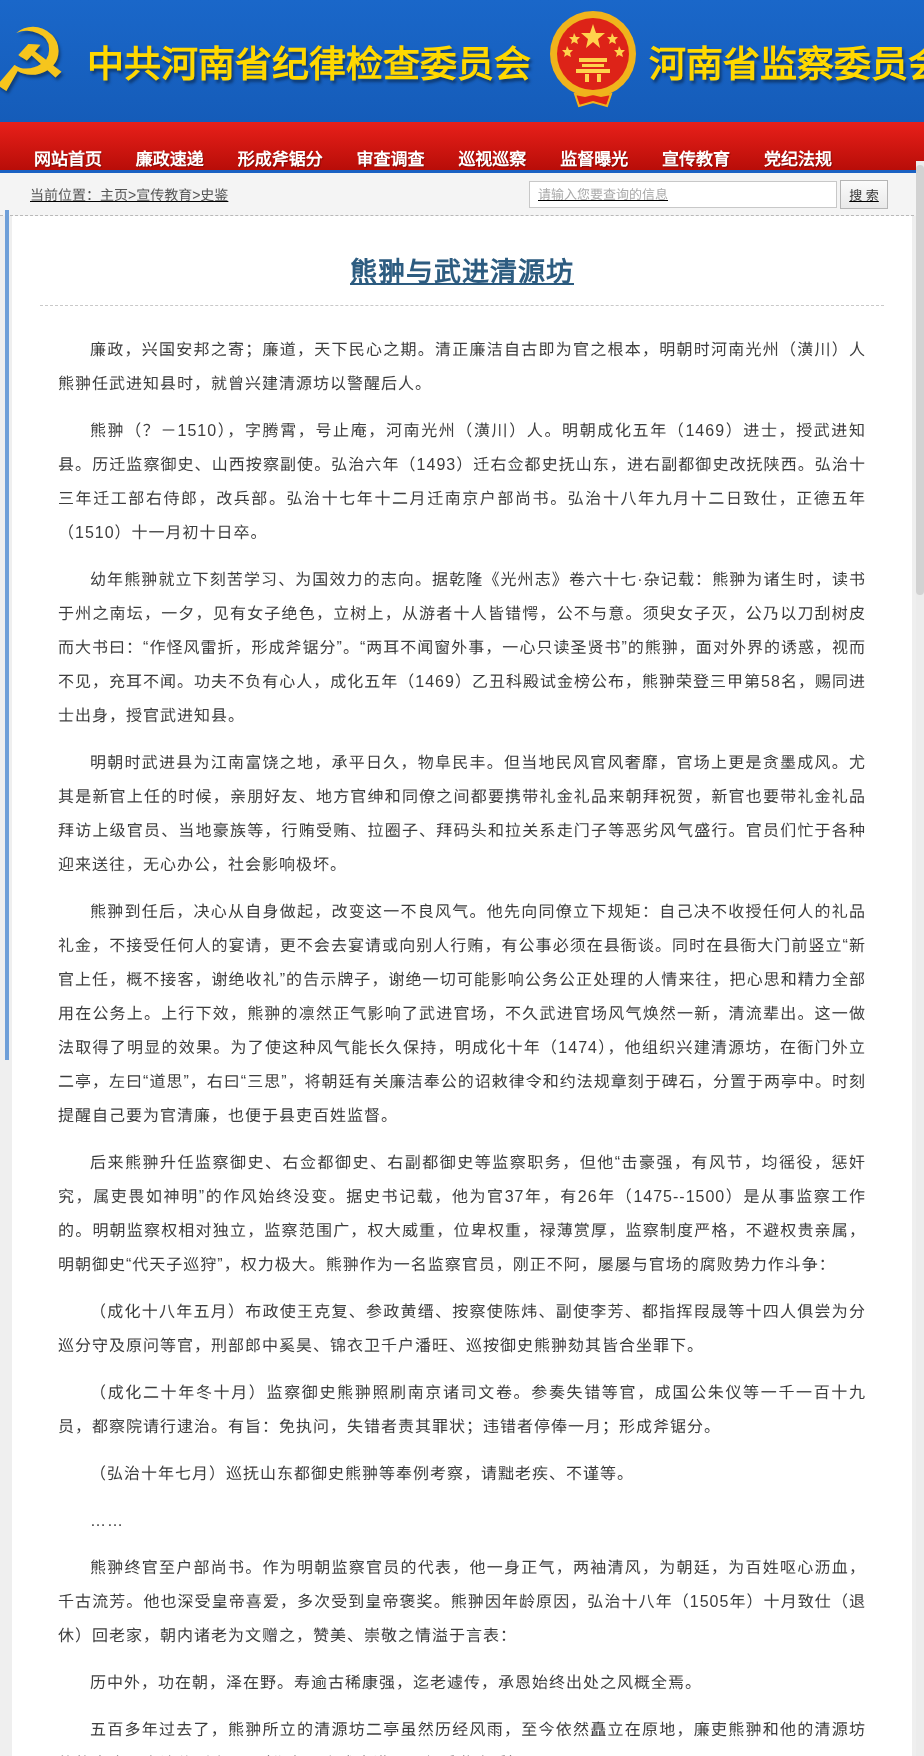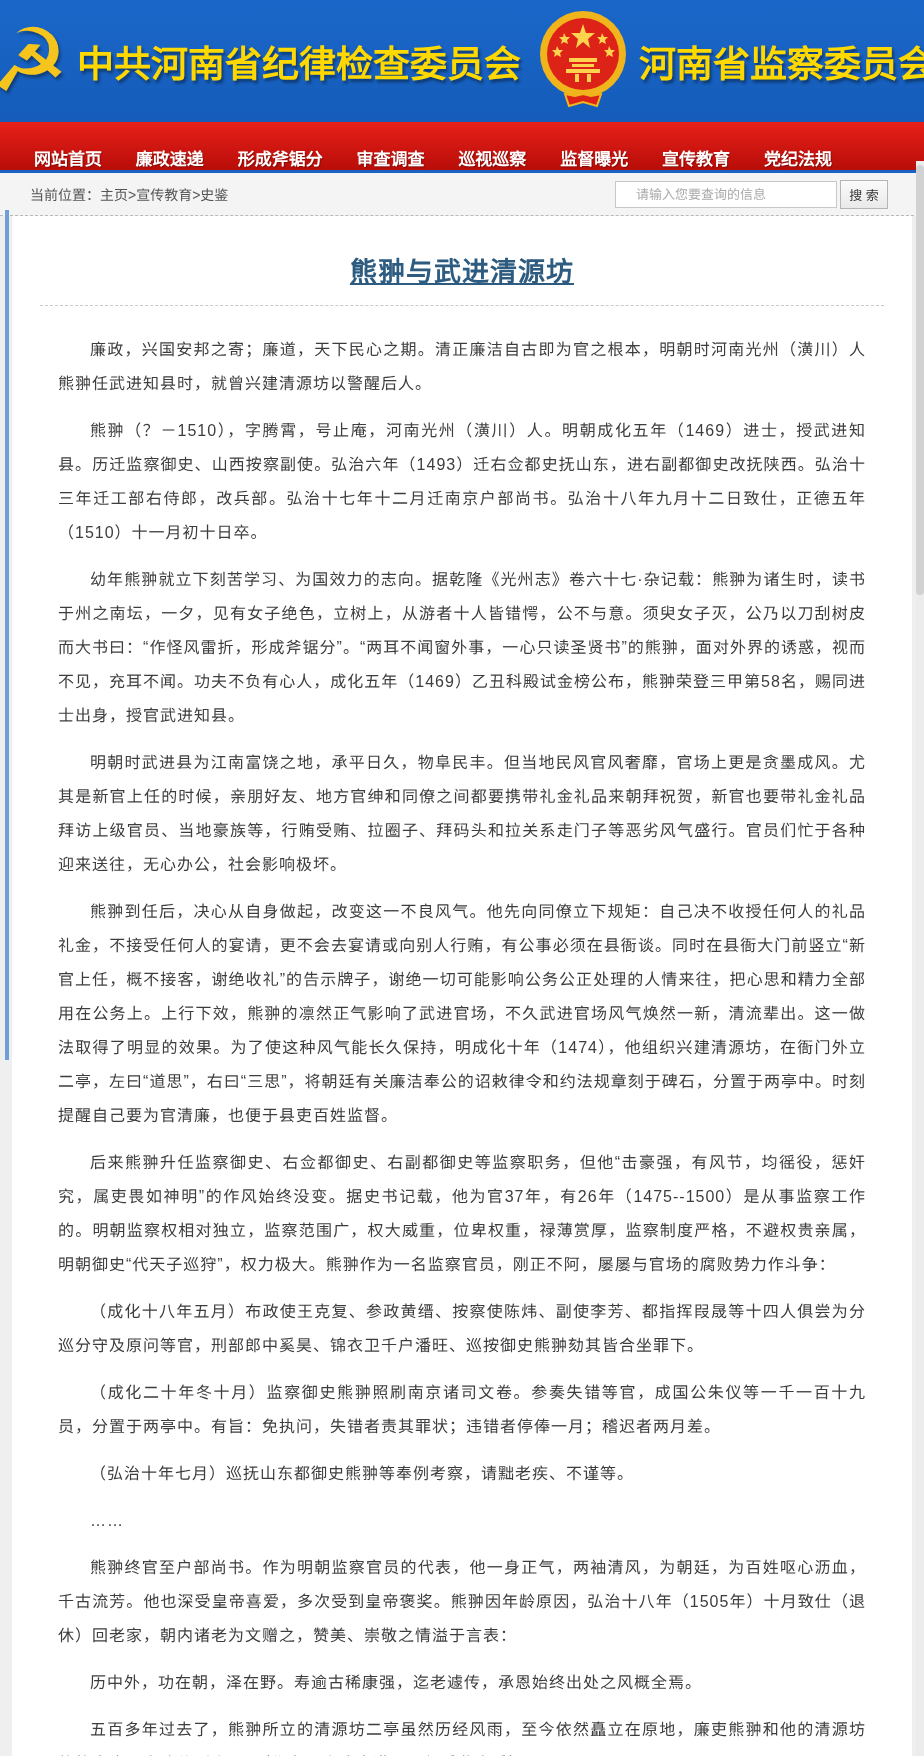--- a/index.html
+++ b/index.html
@@ -25,21 +25,21 @@
     text-shadow:2px 3px 3px rgba(0,0,0,.35);
     flex:0 0 auto;
   }
   .org-title {
     color:#ffd800;
     font-size:37px;
     font-weight:bold;
     letter-spacing:0px;
     text-shadow:2px 3px 3px rgba(0,0,0,.4);
   }
-  .org-title.first { margin-left:8px; }
+  .org-title.first { margin-left:18px; }
   .national-emblem { margin:0 8px 0 14px; flex:0 0 auto; }
   
   .main-nav {
     height:51px;
     background:linear-gradient(180deg,#e8201a 0%,#b80d08 100%);
     border-bottom:3px solid #1b62c3;
     display:flex; align-items:flex-end;
     justify-content:space-between;
     padding:0 92px 0 34px;
   }
@@ -47,28 +47,29 @@
     color:#ffffff; font-size:17px; font-weight:bold;
     cursor:pointer; text-shadow:1px 1px 1px rgba(0,0,0,.3);
   }
   
   .breadcrumb-bar {
     height:43px;
     background:#f4f4f4;
     border-bottom:1px dashed #b9b9b9;
     display:flex; align-items:center;
     padding:0 36px 0 30px;
+    text-decoration:underline;
   }
   .breadcrumb { font-size:14px; color:#555; }
   .breadcrumb .crumb-path { color:#555; cursor:pointer; }
   .search-area { margin-left:auto; display:flex; align-items:center; }
   .search-input {
-    width:222px; height:27px;
+    width:308px; height:27px;
     border:1px solid #c8c8c8;
-    padding:0 20px;
+    padding:0 8px;
     font-size:13px; color:#333;
     background:#fff;
     font-family:"Liberation Sans","DejaVu Sans",sans-serif;
   }
   .search-input::placeholder { color:#aaa; }
   .search-btn {
     height:29px; width:48px;
     margin-left:3px;
     border:1px solid #b5b5b5;
     background:linear-gradient(180deg,#fbfbfb,#e9e9e9);
@@ -189,21 +190,21 @@
   <hr class="meta-divider">
 
   <article class="article-body">
     <p>廉政，兴国安邦之寄；廉道，天下民心之期。清正廉洁自古即为官之根本，明朝时河南光州（潢川）人熊翀任武进知县时，就曾兴建清源坊以警醒后人。</p>
     <p>熊翀（？－1510），字腾霄，号止庵，河南光州（潢川）人。明朝成化五年（1469）进士，授武进知县。历迁监察御史、山西按察副使。弘治六年（1493）迁右佥都史抚山东，进右副都御史改抚陕西。弘治十三年迁工部右侍郎，改兵部。弘治十七年十二月迁南京户部尚书。弘治十八年九月十二日致仕，正德五年（1510）十一月初十日卒。</p>
     <p>幼年熊翀就立下刻苦学习、为国效力的志向。据乾隆《光州志》卷六十七·杂记载：熊翀为诸生时，读书于州之南坛，一夕，见有女子绝色，立树上，从游者十人皆错愕，公不与意。须臾女子灭，公乃以刀刮树皮而大书曰：“作怪风雷折，形成斧锯分”。“两耳不闻窗外事，一心只读圣贤书”的熊翀，面对外界的诱惑，视而不见，充耳不闻。功夫不负有心人，成化五年（1469）乙丑科殿试金榜公布，熊翀荣登三甲第58名，赐同进士出身，授官武进知县。</p>
     <p>明朝时武进县为江南富饶之地，承平日久，物阜民丰。但当地民风官风奢靡，官场上更是贪墨成风。尤其是新官上任的时候，亲朋好友、地方官绅和同僚之间都要携带礼金礼品来朝拜祝贺，新官也要带礼金礼品拜访上级官员、当地豪族等，行贿受贿、拉圈子、拜码头和拉关系走门子等恶劣风气盛行。官员们忙于各种迎来送往，无心办公，社会影响极坏。</p>
     <p>熊翀到任后，决心从自身做起，改变这一不良风气。他先向同僚立下规矩：自己决不收授任何人的礼品礼金，不接受任何人的宴请，更不会去宴请或向别人行贿，有公事必须在县衙谈。同时在县衙大门前竖立“新官上任，概不接客，谢绝收礼”的告示牌子，谢绝一切可能影响公务公正处理的人情来往，把心思和精力全部用在公务上。上行下效，熊翀的凛然正气影响了武进官场，不久武进官场风气焕然一新，清流辈出。这一做法取得了明显的效果。为了使这种风气能长久保持，明成化十年（1474），他组织兴建清源坊，在衙门外立二亭，左曰“道思”，右曰“三思”，将朝廷有关廉洁奉公的诏敕律令和约法规章刻于碑石，分置于两亭中。时刻提醒自己要为官清廉，也便于县吏百姓监督。</p>
     <p>后来熊翀升任监察御史、右佥都御史、右副都御史等监察职务，但他“击豪强，有风节，均徭役，惩奸究，属吏畏如神明”的作风始终没变。据史书记载，他为官37年，有26年（1475--1500）是从事监察工作的。明朝监察权相对独立，监察范围广，权大威重，位卑权重，禄薄赏厚，监察制度严格，不避权贵亲属，明朝御史“代天子巡狩”，权力极大。熊翀作为一名监察官员，刚正不阿，屡屡与官场的腐败势力作斗争：</p>
     <p>（成化十八年五月）布政使王克复、参政黄缙、按察使陈炜、副使李芳、都指挥叚晟等十四人俱尝为分巡分守及原问等官，刑部郎中奚昊、锦衣卫千户潘旺、巡按御史熊翀劾其皆合坐罪下。</p>
-    <p>（成化二十年冬十月）监察御史熊翀照刷南京诸司文卷。参奏失错等官，成国公朱仪等一千一百十九员，分置于两亭中。有旨：免执问，失错者责其罪状；违错者停俸一月；稽迟者两月差。</p>
+    <p>（成化二十年冬十月）监察御史熊翀照刷南京诸司文卷。参奏失错等官，成国公朱仪等一千一百十九员，都察院请行逮治。有旨：免执问，失错者责其罪状；违错者停俸一月；形成斧锯分。</p>
     <p>（弘治十年七月）巡抚山东都御史熊翀等奉例考察，请黜老疾、不谨等。</p>
     <p>……</p>
     <p>熊翀终官至户部尚书。作为明朝监察官员的代表，他一身正气，两袖清风，为朝廷，为百姓呕心沥血，千古流芳。他也深受皇帝喜爱，多次受到皇帝褒奖。熊翀因年龄原因，弘治十八年（1505年）十月致仕（退休）回老家，朝内诸老为文赠之，赞美、崇敬之情溢于言表：</p>
     <p>历中外，功在朝，泽在野。寿逾古稀康强，迄老遽传，承恩始终出处之风概全焉。</p>
     <p>五百多年过去了，熊翀所立的清源坊二亭虽然历经风雨，至今依然矗立在原地，廉吏熊翀和他的清源坊的故事也一直流传到今天。（作者：余成水潢川县纪委监察委）</p>
   </article>
 </main>
 
 <div class="left-accent"></div>
 <div class="scrollbar">

